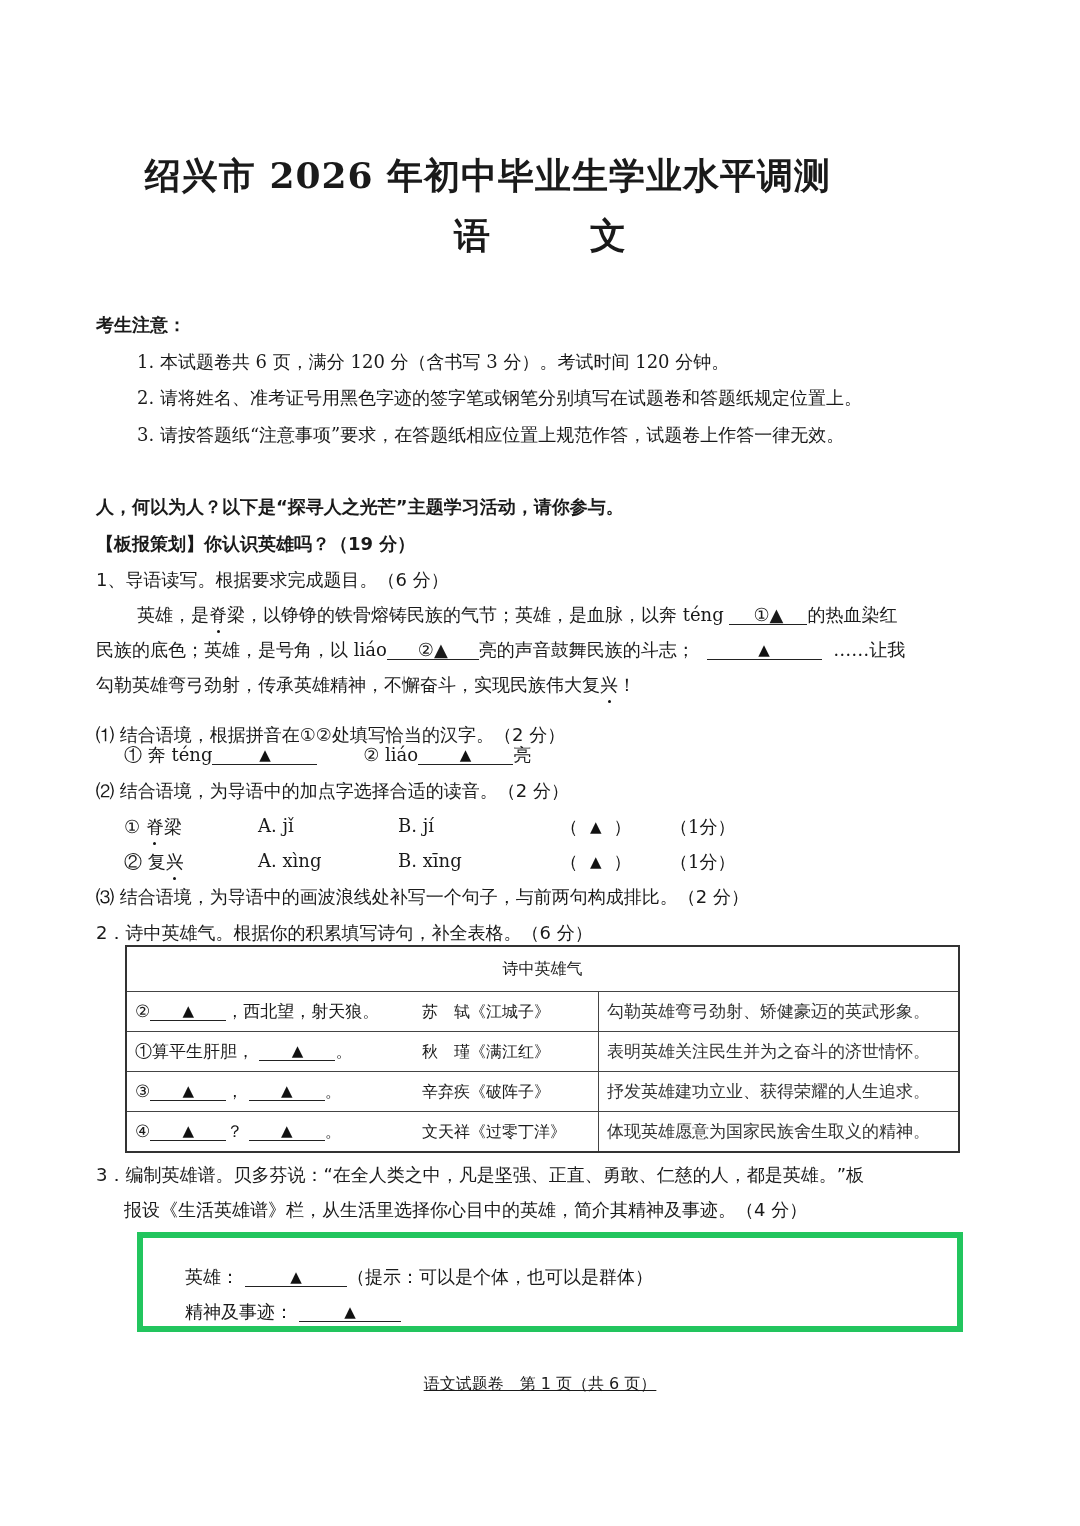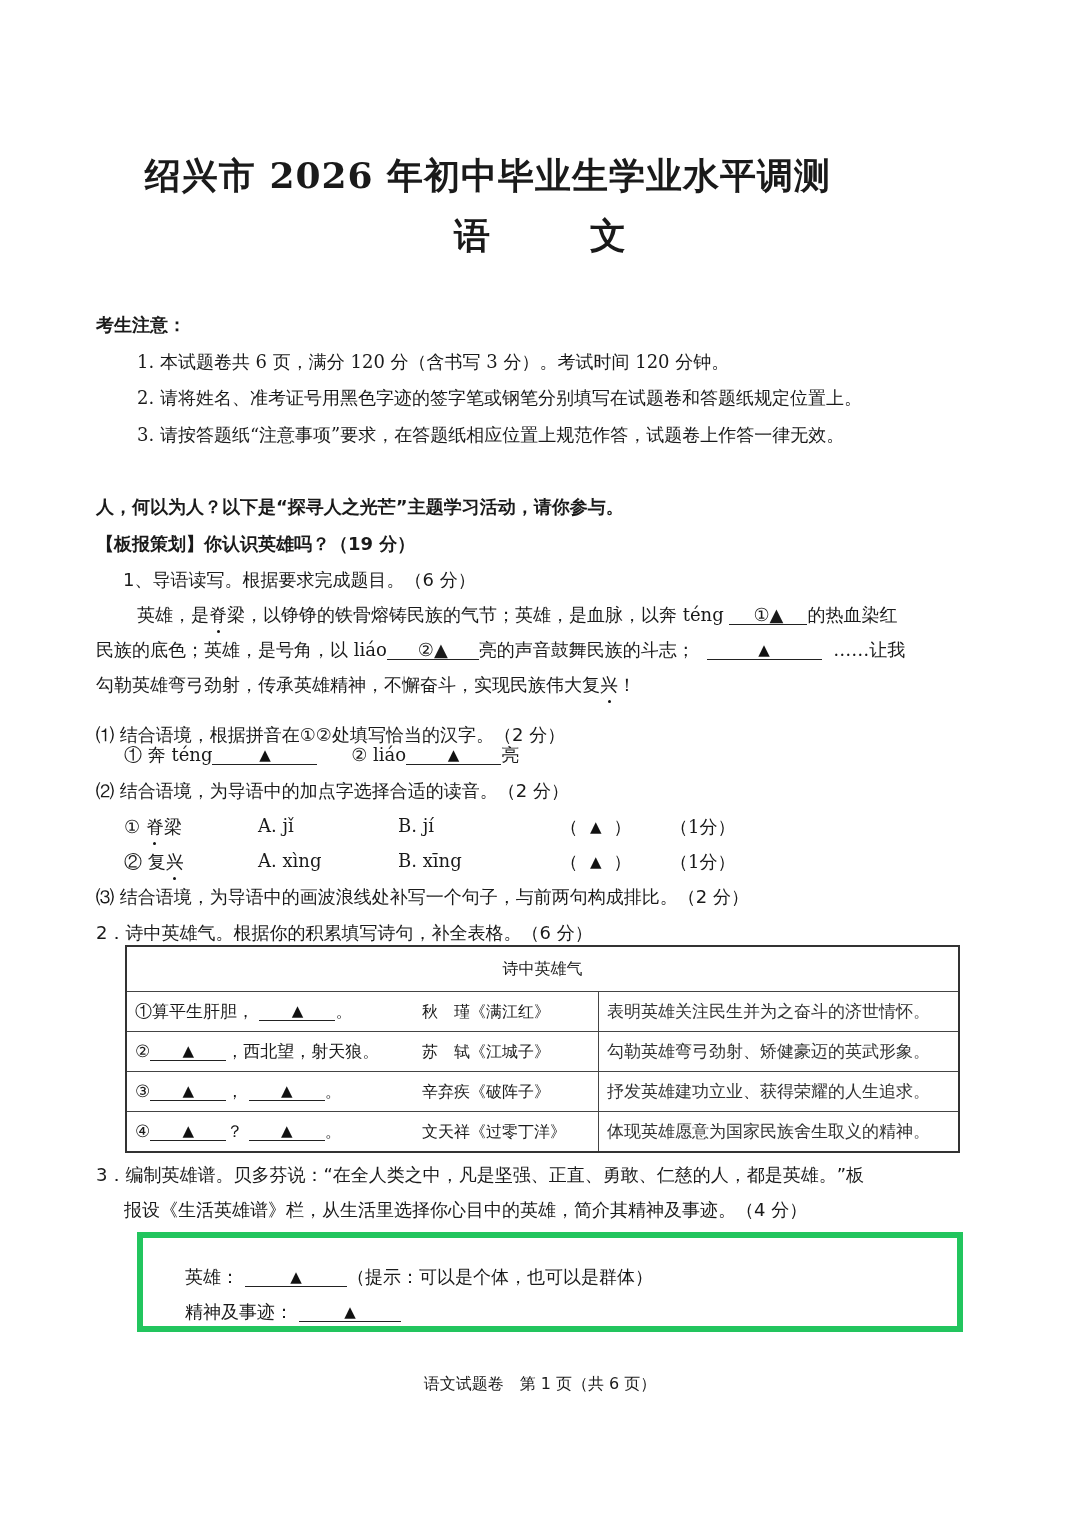--- a/index.html
+++ b/index.html
@@ -41,57 +41,57 @@
   .poem-table .head td { height: 44px; text-align: center; font-size: 16px; font-family: "DejaVu Sans","Liberation Sans",sans-serif; }
   .poem-table .c1 { width: 455px; position: relative; }
   .poem-table .c2 { font-family: "DejaVu Sans","Liberation Sans",sans-serif; font-size: 17px; color: #333; }
   .verse { display: inline-block; }
   .author { position: absolute; left: 295px; top: 10px; font-size: 16px; }
   .hero-box {
     position: absolute; left: 137px; top: 1232px; width: 826px; height: 100px;
     border: 6px solid #22c55e; box-sizing: border-box;
     font-family: "DejaVu Sans","Liberation Sans",sans-serif; font-size: 18px;
   }
-  .footer { left: 0; width: 1080px; text-align: center; top: 1374px; font-size: 16px; }
+  .footer { left: 0; width: 1080px; text-align: center; top: 1374px; font-size: 16px; text-decoration: underline; }
 </style>
 </head>
 <body>
 
 <div class="abs title">绍兴市 2026 年初中毕业生学业水平调测</div>
 <div class="abs subject">
   <span>语</span><span>文</span>
 </div>
 
 <div class="abs b t18" style="left:96px; top:313px;">考生注意：</div>
 <div class="abs t18" style="left:137px; top:350px;">1. 本试题卷共 6 页，满分 120 分（含书写 3 分）。考试时间 120 分钟。</div>
 <div class="abs t18" style="left:137px; top:386px;">2. 请将姓名、准考证号用黑色字迹的签字笔或钢笔分别填写在试题卷和答题纸规定位置上。</div>
 <div class="abs t18" style="left:137px; top:423px;">3. 请按答题纸“注意事项”要求，在答题纸相应位置上规范作答，试题卷上作答一律无效。</div>
 
 <div class="abs b t18" style="left:96px; top:495px;">人，何以为人？以下是“探寻人之光芒”主题学习活动，请你参与。</div>
 <div class="abs b t18" style="left:96px; top:532px;">【板报策划】你认识英雄吗？（19 分）</div>
 
-<div class="abs t18 sans" style="left:96px; top:568px;margin-left:27px;">1、导语读写。根据要求完成题目。（6 分）</div>
+<div class="abs t18 sans" style="left:96px; top:568px;">1、导语读写。根据要求完成题目。（6 分）</div>
 
 <div class="abs t18" style="left:137px; top:603px;">
   <span>英雄，是</span><span class="dot">脊</span><span>梁，以铮铮的铁骨熔铸民族的气节；英雄，是血脉，以奔 téng</span>
   <span class="blank" style="width:78px;"><span>①▲</span></span><span>的热血染红</span>
 </div>
 <div class="abs t18" style="left:96px; top:638px;">
   <span>民族的底色；英雄，是号角，以 liáo</span><span class="blank" style="width:92px;"><span>②▲</span></span><span>亮的声音鼓舞民族的斗志；</span>
   <span class="blank" style="width:115px; margin-left:6px;"><span class="tri">▲</span></span>
   <span style="margin-left:6px;">……让我</span>
 </div>
 <div class="abs t18" style="left:96px; top:673px;">
   <span>勾勒英雄弯弓劲射，传承英雄精神，不懈奋斗，实现民族伟大复</span><span class="dot">兴</span><span>！</span>
 </div>
 
 <div class="abs t18 sans" style="left:96px; top:708px;margin-top:15px;">⑴ 结合语境，根据拼音在①②处填写恰当的汉字。（2 分）</div>
 <div class="abs t18" style="left:124px; top:743px;">
   <span>① 奔 téng</span><span class="blank" style="width:105px;"><span class="tri">▲</span></span>
-  <span style="margin-left:28px;">② liáo</span><span class="blank" style="width:95px;"><span class="tri">▲</span></span><span>亮</span>
+  <span style="margin-left:40px;">② liáo</span><span class="blank" style="width:95px;"><span class="tri">▲</span></span><span>亮</span>
 </div>
 
 <div class="abs t18 sans" style="left:96px; top:779px;">⑵ 结合语境，为导语中的加点字选择合适的读音。（2 分）</div>
 <div class="abs t18" style="left:124px; top:815px; width:640px;">
   <span>①</span>
   <span class="dot">脊</span><span>梁</span>
   <span style="position:absolute; left:134px;text-align:center;">A. jǐ</span>
   <span style="position:absolute; left:274px;">B. jí</span>
   <span style="position:absolute; left:436px;"><span>（</span><span class="tri" style="margin:0 12px;">▲</span><span>）</span></span>
   <span style="position:absolute; left:546px;">（1分）</span>
@@ -109,31 +109,31 @@
 
 <div class="abs t18 sans" style="left:96px; top:921px;">2．诗中英雄气。根据你的积累填写诗句，补全表格。（6 分）</div>
 
 <table class="poem-table">
   <tbody>
       <tr class="head">
     <td colspan="2">诗中英雄气</td>
   </tr>
   <tr>
     <td class="c1">
+      <span class="verse"><span>②</span><span class="blank" style="width:76px;"><span class="tri">▲</span></span><span>，西北望，射天狼。</span></span>
+      <span class="author">苏　轼《江城子》</span>
+    </td>
+    <td class="c2">勾勒英雄弯弓劲射、矫健豪迈的英武形象。</td>
+  </tr>
+  <tr>
+    <td class="c1">
       <span class="verse"><span>①</span><span>算平生肝胆，</span> <span class="blank" style="width:76px;"><span class="tri">▲</span></span><span>。</span></span>
       <span class="author">秋　瑾《满江红》</span>
     </td>
     <td class="c2">表明英雄关注民生并为之奋斗的济世情怀。</td>
-  </tr>
-  <tr>
-    <td class="c1">
-      <span class="verse"><span>②</span><span class="blank" style="width:76px;"><span class="tri">▲</span></span><span>，西北望，射天狼。</span></span>
-      <span class="author">苏　轼《江城子》</span>
-    </td>
-    <td class="c2">勾勒英雄弯弓劲射、矫健豪迈的英武形象。</td>
   </tr>
   <tr>
     <td class="c1">
       <span class="verse"><span>③</span><span class="blank" style="width:76px;"><span class="tri">▲</span></span><span>，</span> <span class="blank" style="width:76px;"><span class="tri">▲</span></span><span>。</span></span>
       <span class="author">辛弃疾《破阵子》</span>
     </td>
     <td class="c2">抒发英雄建功立业、获得荣耀的人生追求。</td>
   </tr>
   <tr>
     <td class="c1">

